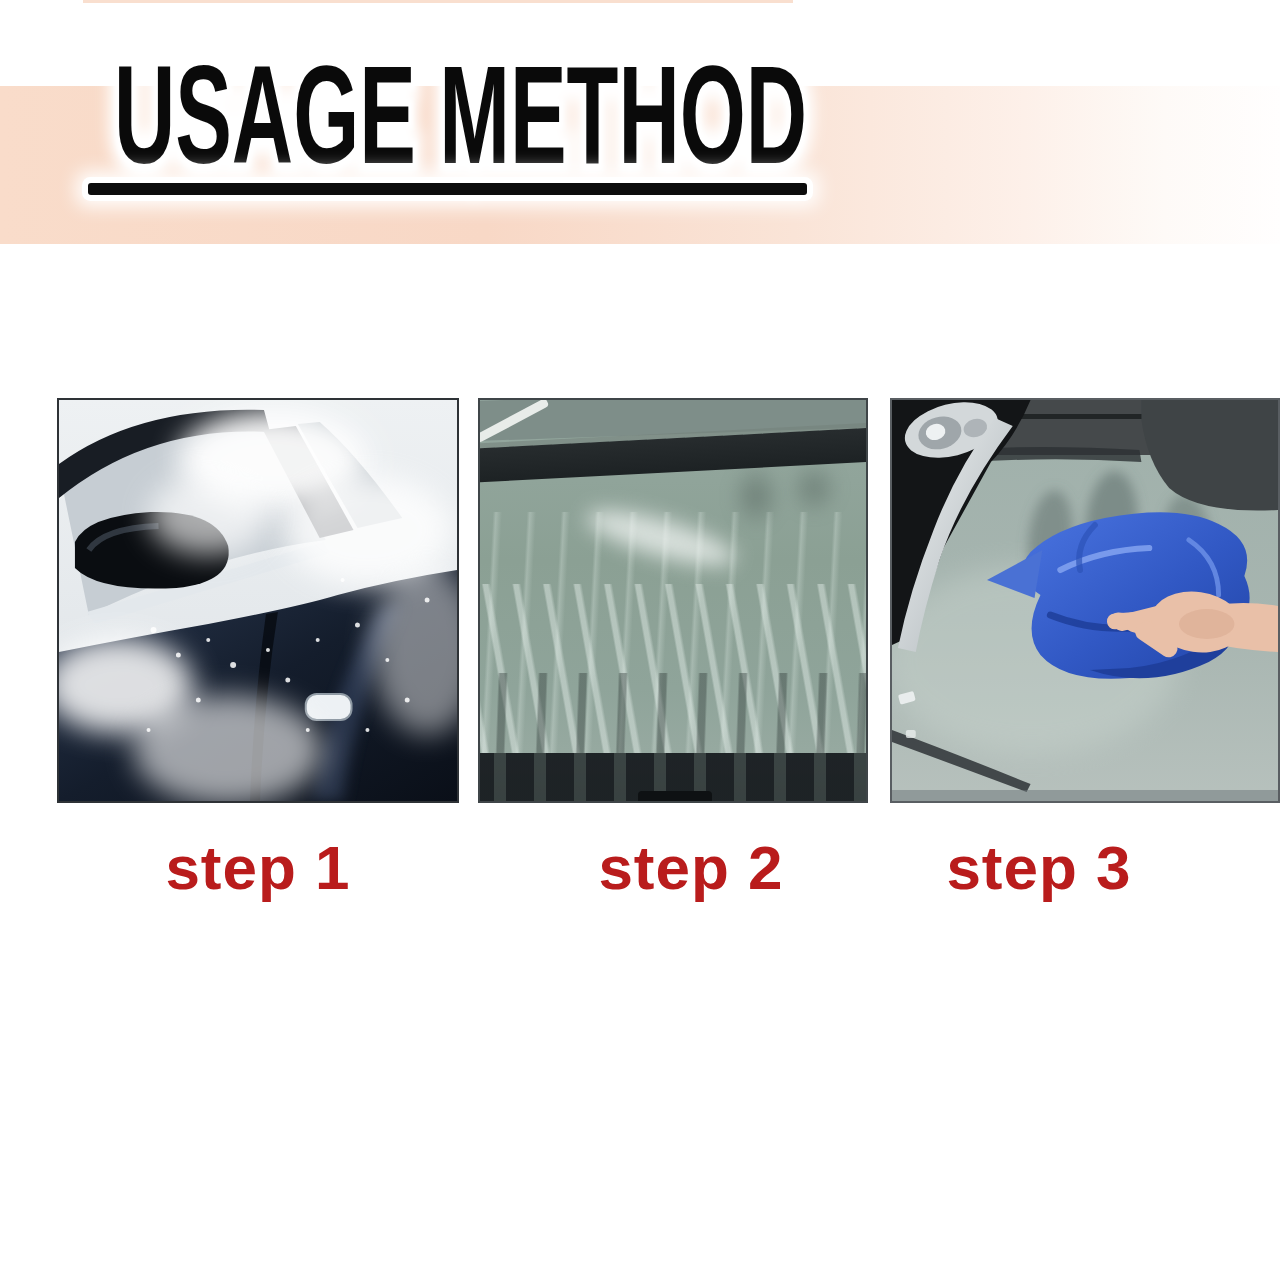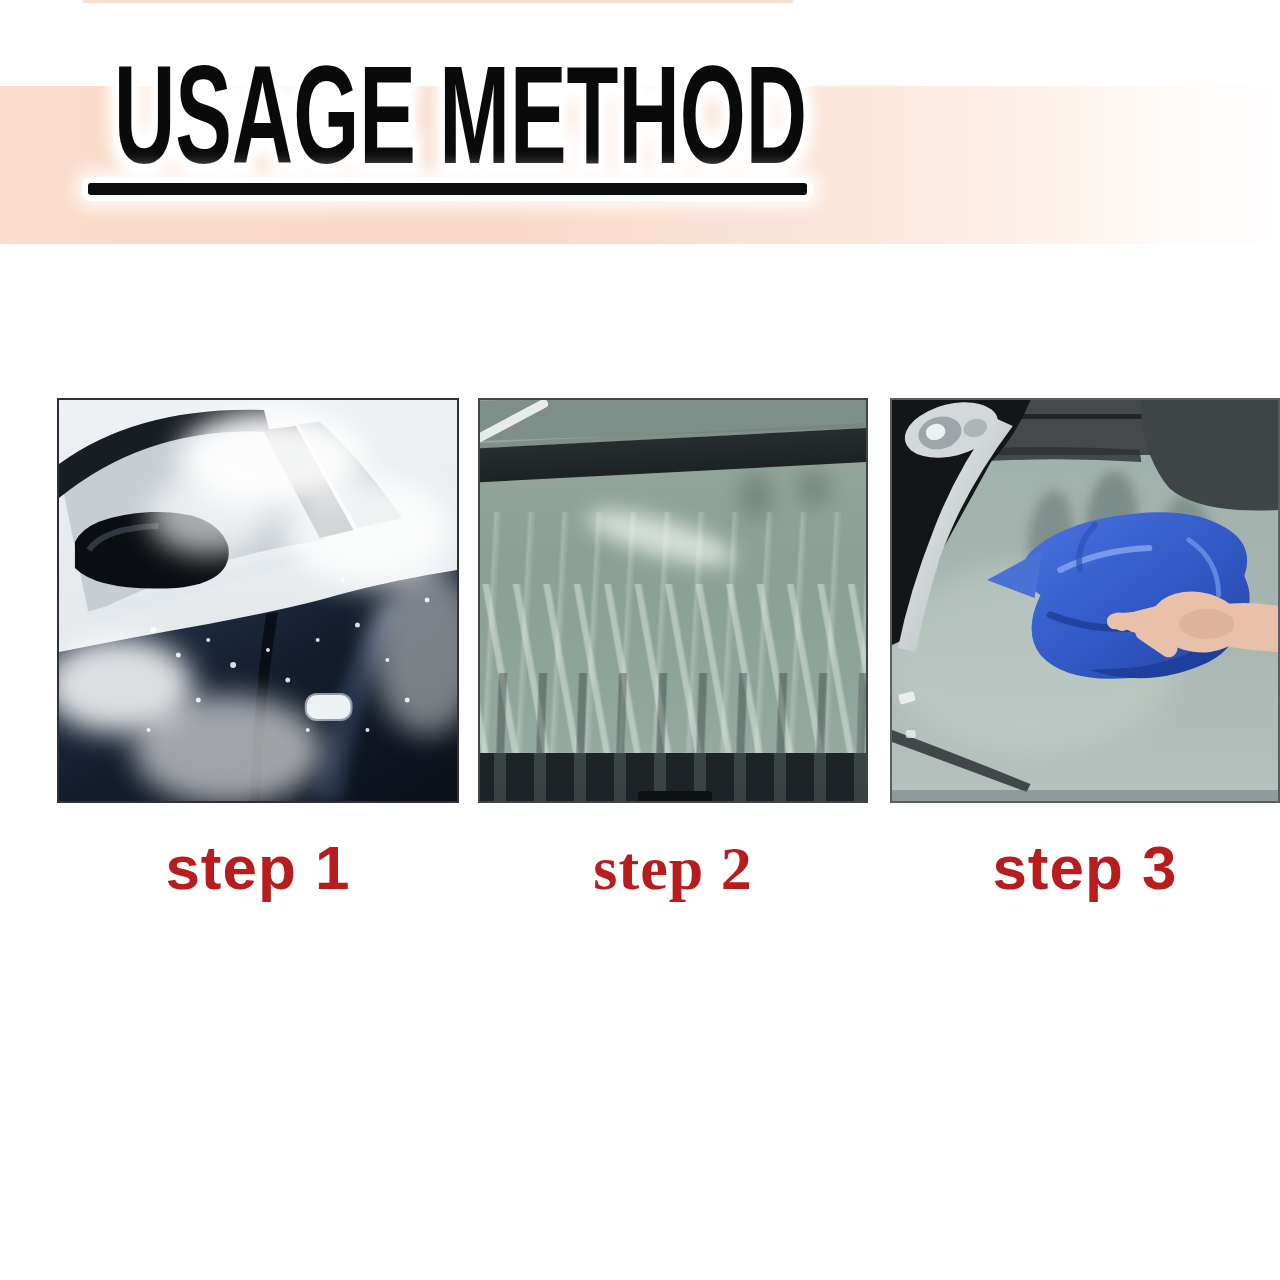--- a/index.html
+++ b/index.html
@@ -50,22 +50,22 @@
      background:repeating-linear-gradient(92deg,rgba(0,0,0,0) 0 18px,rgba(42,52,50,.38) 20px 26px,rgba(0,0,0,0) 28px 40px);}
   .p2-bottom{left:0;bottom:0;width:100%;height:12%;
      background:repeating-linear-gradient(90deg,rgba(28,33,36,.9) 0 14px,rgba(62,72,70,.75) 14px 26px,rgba(28,33,36,.9) 26px 40px),
                 linear-gradient(#323a3d,#282e31);}
   .p2-wiper{left:41%;bottom:0;width:19%;height:10px;background:#0e1113;border-radius:4px 4px 0 0;}
 
   
   .step-label{position:absolute;top:836px;height:64px;line-height:64px;text-align:center;
               font-weight:bold;font-size:62px;color:#b91c1c;letter-spacing:1px;}
   .l1{left:57px;width:402px;}
-  .l2{left:478px;width:390px;font-family:Liberation Serif, serif;}
-  .l3{left:890px;width:390px;text-align:center;}
+  .l2{left:496px;width:390px;}
+  .l3{left:844px;width:390px;text-align:center;}
 
   
   .instructions{position:absolute;left:82px;top:999px;width:1190px;}
   .instr-line{font-size:41px;line-height:58px;color:#3c3c3c;white-space:nowrap;
               transform:scaleX(.87);transform-origin:0 50%;letter-spacing:.3px;}
 </style>
 </head>
 <body>
 
 <div class="page">

